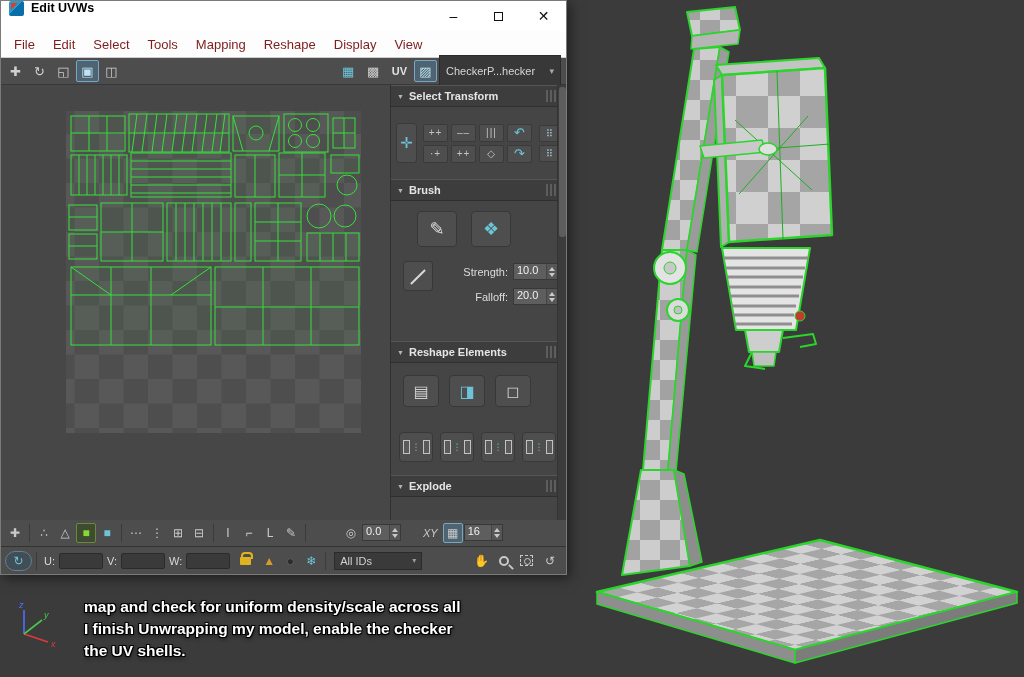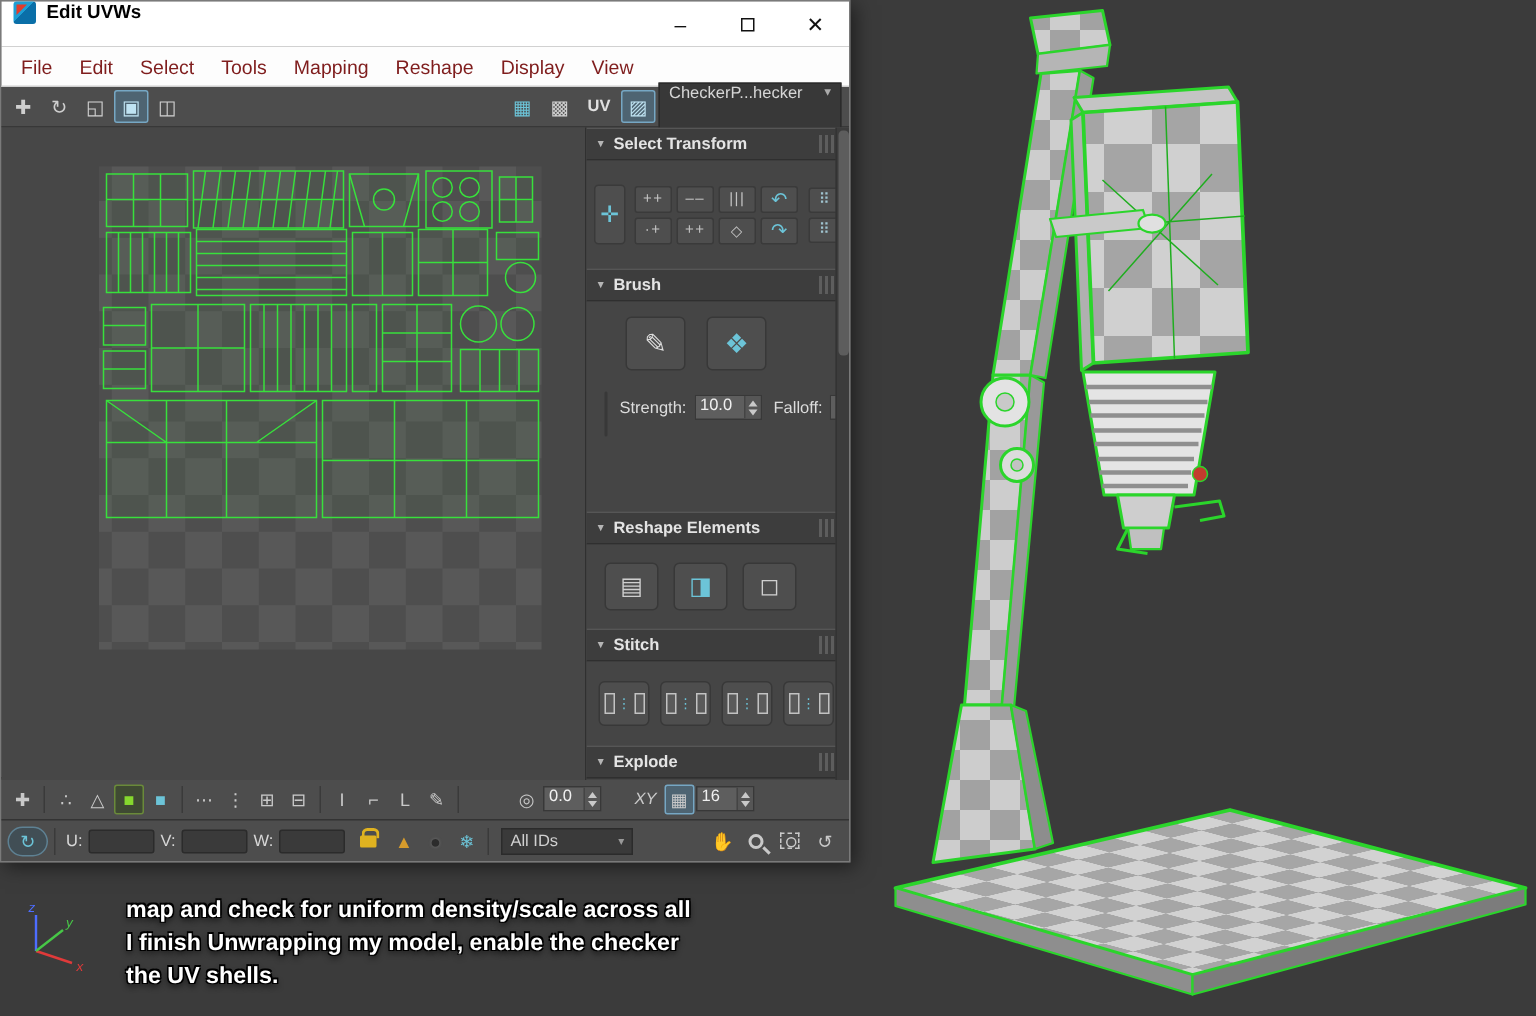--- a/index.html
+++ b/index.html
@@ -22,21 +22,21 @@
 .max-square{width:9px;height:9px;border:1px solid #111;display:block}
 .menubar{height:27px;background:#fdfdfd;border-bottom:1px solid #cfcfcf;display:flex;align-items:center;padding:0 4px;flex:0 0 27px}
 .menu-item{font-size:13px;color:#7f1d1d;padding:0 9px}
 .toolbar{height:27px;background:#4d4d4d;border-bottom:1px solid #383838;display:flex;align-items:center;padding:0 3px;flex:0 0 27px;gap:1px}
 .tbb{min-width:23px;height:22px;display:flex;align-items:center;justify-content:center;color:#cfcfcf;font-size:13px;border:1px solid transparent;border-radius:2px;padding:0 2px}
 .tbb.active{background:#4e6472;border-color:#76a7c4;color:#bfe3f2}
 .tbb.teal{color:#6cc4d8}
 .sep{width:1px;height:18px;background:#3a3a3a;margin:0 3px}
 .tb-right{margin-left:auto;display:flex;align-items:center;gap:2px;padding-right:2px}
 .uv-label{color:#e0e0e0;font-size:11px;font-weight:bold;padding:0 5px}
-.map-dd{display:flex;gap:4px;background:#383838;border:1px solid #2b2b2b;height:32px;padding:0 6px;color:#d6d6d6;font-size:11px;min-width:122px}
+.map-dd{display:flex;align-items:center;gap:4px;background:#383838;border:1px solid #2b2b2b;height:32px;padding:0 6px;color:#d6d6d6;font-size:11px;min-width:122px}
 .map-dd .dd-arrow{margin-left:auto;font-size:9px;color:#aaa}
 
 .content{flex:1 1 auto;display:flex;min-height:0;position:relative}
 .canvas{width:390px;height:435px;background:#474747;position:relative;border-right:1px solid #303030;flex:0 0 390px}
 .canvas svg{display:block}
 .panel{width:176px;height:435px;background:#454545;position:relative;overflow:hidden;flex:1}
 .rollout-header{height:22px;background:#3d3d3d;border-top:1px solid #565656;border-bottom:1px solid #2f2f2f;display:flex;align-items:center;padding:0 6px;gap:5px}
 .r-arrow{font-size:7px;color:#b5b5b5}
 .r-title{font-size:11px;font-weight:bold;color:#e4e4e4;white-space:nowrap}
 .r-grip{margin-left:auto;width:14px;height:12px;background:repeating-linear-gradient(90deg,#5d5d5d 0 2px,transparent 2px 4px)}
@@ -47,21 +47,21 @@
 .qt-cell.teal{color:#6cc4d8;font-size:13px;letter-spacing:0}
 .qt-side{display:flex;flex-direction:column;gap:3px;margin-left:1px}
 .qt-side .qt-cell{width:22px;height:17px;color:#9fc3cf}
 .brush-body{height:140px;padding:10px 8px 0 12px;background:#454545}
 .brush-btns{display:flex;gap:14px;margin-left:14px}
 .big-btn{width:40px;height:36px;background:#4e4e4e;border:1px solid #383838;border-radius:4px;display:flex;align-items:center;justify-content:center;font-size:18px;color:#ddd}
 .big-btn.accent{color:#6cc4d8}
 .brush-lower{display:flex;margin-top:14px;gap:8px;align-items:flex-start}
 .falloff-btn{width:30px;height:30px;background:#4e4e4e;border:1px solid #383838;border-radius:3px;position:relative}
 .falloff-btn:before{content:"";position:absolute;left:4px;right:4px;top:50%;height:2px;background:#d8d8d8;transform:rotate(-45deg)}
-.spin-col{flex:1;display:flex;flex-direction:row;gap:8px;padding-top:2px}
+.spin-col{flex:1;display:flex;flex-direction:column;gap:8px;padding-top:2px}
 .spin-row{display:flex;align-items:center;justify-content:flex-end;gap:5px}
 .spin-label{font-size:11px;color:#dcdcdc}
 .spinfield{display:flex;background:#5e5e5e;border:1px solid #383838;height:17px}
 .spin-val{font-size:11px;color:#f0f0f0;padding:0 3px;min-width:32px;text-align:left}
 .spin-val.narrow{min-width:26px}
 .spin-arrows{display:flex;flex-direction:column;justify-content:center;width:11px;height:100%;background:#565656;border-left:1px solid #444;gap:2px;align-items:center}
 .spin-arrows i{display:block;width:0;height:0;border-left:3px solid transparent;border-right:3px solid transparent}
 .spin-arrows i.up{border-bottom:4px solid #c9c9c9}
 .spin-arrows i.dn{border-top:4px solid #c9c9c9}
 .reshape-body{height:56px;display:flex;align-items:center;gap:10px;padding-left:12px;background:#454545}
@@ -348,25 +348,20 @@
           <span class="r-arrow">▼</span>
           <span class="r-title">Reshape Elements</span>
           <span class="r-grip"></span>
         </div>
         <div class="reshape-body">
           <span class="mid-btn">▤</span>
           <span class="mid-btn teal">◨</span>
           <span class="mid-btn">◻</span>
         </div>
 
-        <div class="rollout-header">
-          <span class="r-arrow">▼</span>
-          <span class="r-title">Stitch</span>
-          <span class="r-grip"></span>
-        </div>
         <div class="stitch-body">
           <span class="stitch-btn">
               <i class="st-rect"></i>
               <span class="st-dots">⋮</span>
               <i class="st-rect"></i>
             </span>
           <span class="stitch-btn">
               <i class="st-rect"></i>
               <span class="st-dots">⋮</span>
               <i class="st-rect"></i>

